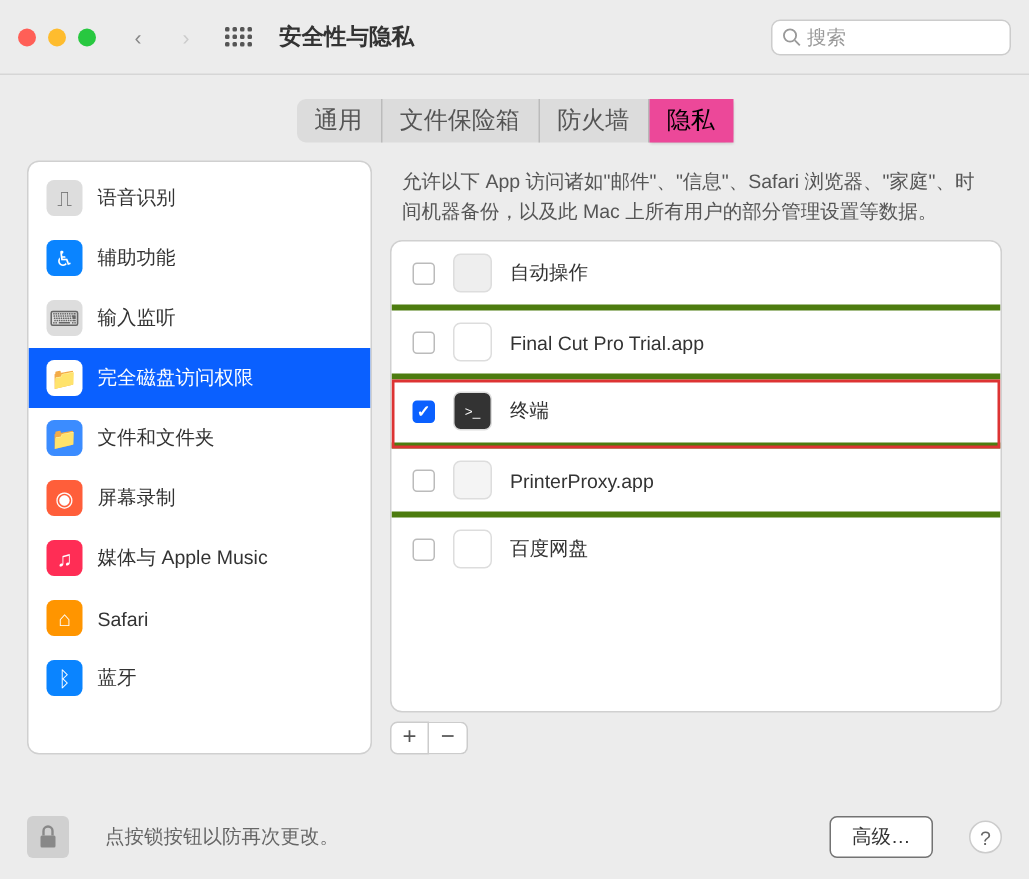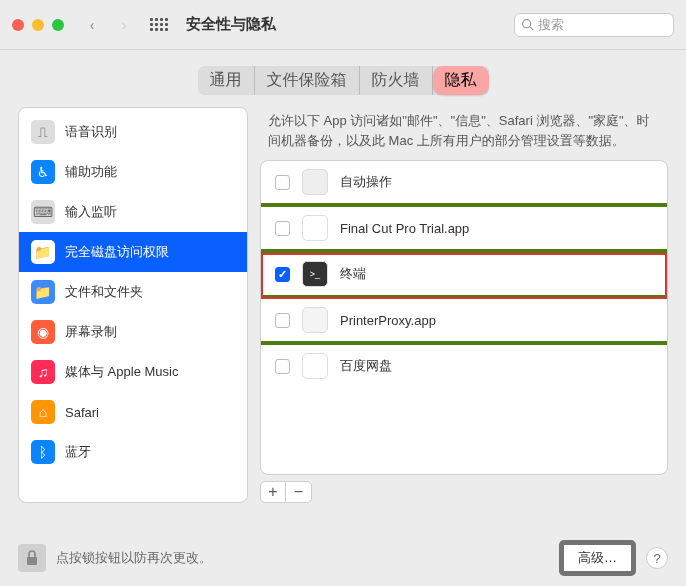--- a/index.html
+++ b/index.html
@@ -12,44 +12,44 @@
 .grid-ic{display:grid;grid-template-columns:repeat(4,3px);grid-template-rows:repeat(3,3px);gap:2px;margin:0 6px}
 .grid-ic span{background:#555;border-radius:1px}
 .title{font-size:15px;font-weight:700;color:#333;margin-left:4px}
 .spacer{flex:1}
 .search{display:flex;align-items:center;background:#fff;border:1px solid #ccc;border-radius:6px;width:160px;height:24px;padding:0 6px;color:#999;font-size:13px}
 .search svg{margin-right:4px;flex-shrink:0}
 .tabbar{display:flex;justify-content:center;padding:16px 0 12px}
 .seg{display:flex;background:#dcdcdc;border-radius:6px;padding:0}
 .seg div{padding:4px 12px;font-size:16px;color:#555;border-right:1px solid #bbb}
 .seg div:last-child{border-right:none}
-.seg .act{background:#fca5a5;border-radius:10px;box-shadow:0 1px 2px rgba(0,0,0,.15);color:#000}
+.seg .act{background:#ec4899;border-radius:0;box-shadow:0 1px 2px rgba(0,0,0,.15);color:#000}
 .content{display:flex;padding:0 18px 12px;gap:12px;height:408px}
 .sidebar{width:230px;background:#fff;border:1px solid #d0d0d0;border-radius:8px;overflow:hidden;padding:4px 0}
 .sb-item{display:flex;align-items:center;padding:8px 12px;gap:10px;font-size:13px;color:#333}
 .sb-item.sel{background:#0a60ff;color:#fff}
 .icw{width:24px;height:24px;display:flex;align-items:center;justify-content:center;border-radius:5px;font-size:14px;color:#fff;flex-shrink:0}
 .right{flex:1;display:flex;flex-direction:column}
 .desc{font-size:13px;color:#555;line-height:1.5;padding:4px 8px 10px}
 .applist{background:#fff;border:1px solid #d0d0d0;border-radius:8px;overflow:hidden;flex:1;overflow-y:hidden}
 .app-row{display:flex;align-items:center;padding:8px 14px;gap:12px;border-bottom:4px solid #4d7c0f;font-size:13px;color:#333}
 .app-row:last-child{border-bottom:none}
 .app-row.hl{outline:2px solid #d33;outline-offset:-2px}
 .cb{width:15px;height:15px;border:1px solid #bbb;border-radius:3px;background:#fff;flex-shrink:0}
 .cb.ck{background:#0a60ff;border-color:#0a60ff;display:flex;align-items:center;justify-content:center}
 .cb.ck::after{content:"✓";color:#fff;font-size:11px;font-weight:bold}
 .ai{width:26px;height:26px;border-radius:5px;display:flex;align-items:center;justify-content:center;font-size:13px;flex-shrink:0}
 .pm{display:flex;margin-top:6px}
 .pm div{width:26px;height:22px;display:flex;align-items:center;justify-content:center;background:#fff;border:1px solid #ccc;font-size:16px;color:#555}
 .pm div:first-child{border-radius:5px 0 0 5px}
 .pm div:last-child{border-radius:0 5px 5px 0;border-left:none}
-.footer{position:absolute;bottom:0;left:0;right:0;height:56px;display:flex;align-items:center;padding:0 18px;gap:10px}
+.footer{position:absolute;bottom:0;left:0;right:0;height:56px;display:flex;align-items:center;padding:0 18px;gap:24px}
 .lock{width:28px;height:28px;background:#d0d0d0;border-radius:4px;display:flex;align-items:center;justify-content:center}
 .ftext{font-size:13px;color:#666;flex:1}
-.adv{padding:4px 14px;background:#fff;border:5px solid #737373;border-radius:5px;font-size:13px;color:#333}
+.adv{padding:4px 14px;background:#fff;border:1px solid #737373;border-radius:5px;font-size:13px;color:#333}
 .help{width:22px;height:22px;border:1px solid #ccc;border-radius:50%;display:flex;align-items:center;justify-content:center;background:#fff;color:#666;font-size:13px}
 </style>
 </head>
 <body>
 
 <div class="toolbar">
   <div class="traffic">
     <div class="dot r"></div>
     <div class="dot y"></div>
     <div class="dot g"></div>

